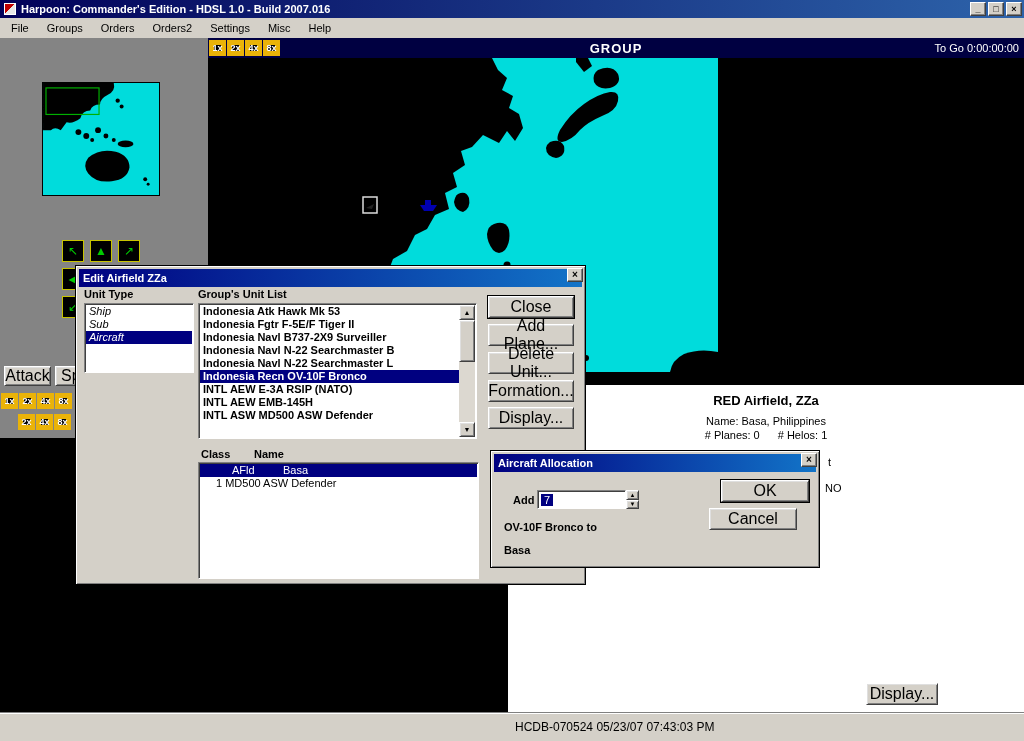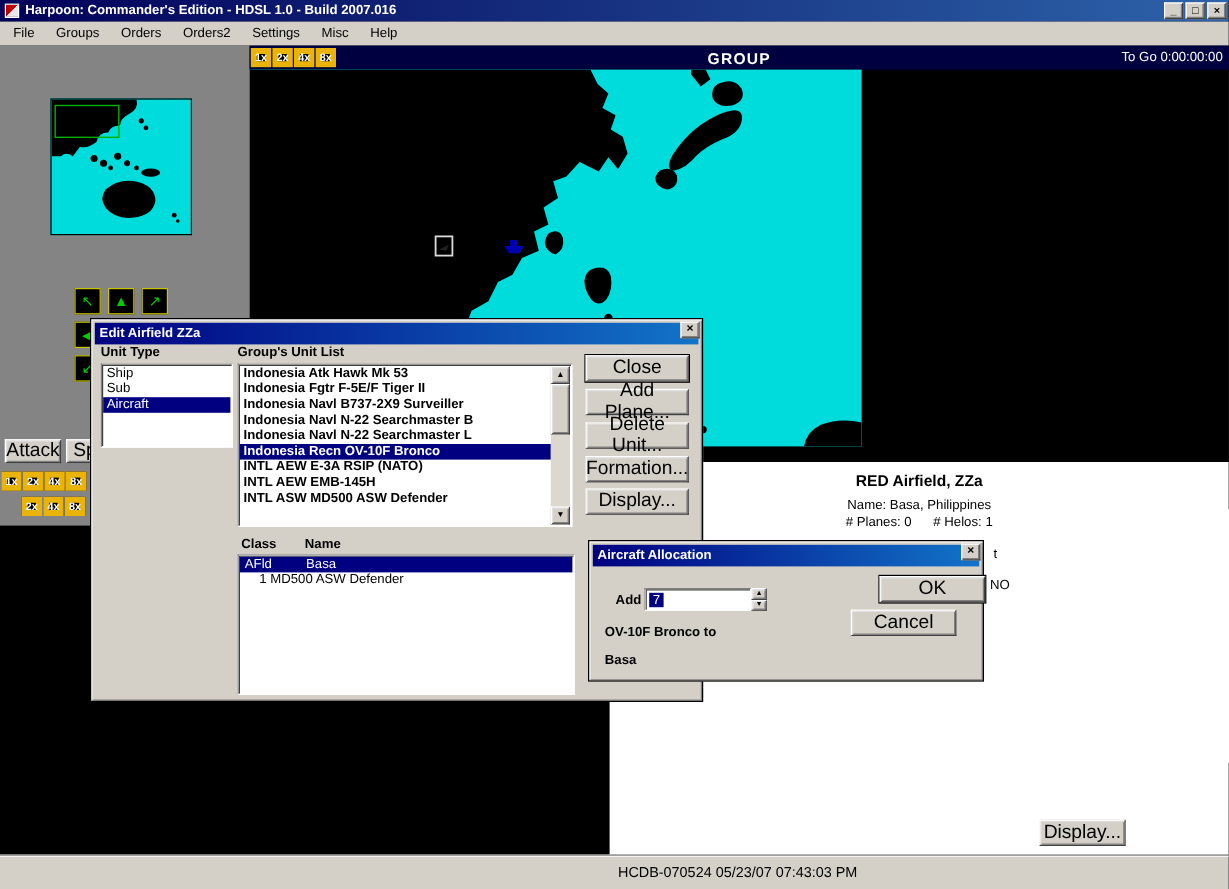--- a/index.html
+++ b/index.html
@@ -74,40 +74,40 @@
              background:linear-gradient(90deg,#000080,#1274c8);color:#fff;font-size:11px;font-weight:bold;
              display:flex;align-items:center;padding-left:4px;}
   .dlg-close{position:absolute;right:2px;top:2px;font-size:10px;}
   .lbl{position:absolute;font-size:11px;font-weight:bold;white-space:nowrap;}
   .sunken{position:absolute;background:#fff;border:1px solid;border-color:#808080 #fff #fff #808080;
           box-shadow:inset 1px 1px 0 #404040;}
   .li{height:13px;line-height:13px;font-size:11px;padding-left:3px;white-space:nowrap;overflow:hidden;}
   .sel{background:#000080;color:#fff;}
   .unit-type-lbl{left:8px;top:22px;}
   .unit-list-lbl{left:122px;top:22px;}
-  .type-list{left:8px;top:37px;width:110px;height:70px;padding:1px;}
+  .type-list{left:8px;top:37px;width:110px;height:70px;padding:1px;font-style:italic;}
   .unit-list{left:122px;top:37px;width:279px;height:136px;padding:1px 17px 1px 1px;font-weight:bold;}
   .vscroll{position:absolute;right:1px;top:1px;bottom:1px;width:16px;background:#dcd8d0;}
   .sb-btn{position:absolute;left:0;width:16px;height:15px;font-size:7px;}
   .sb-up{top:0;}
   .sb-down{bottom:0;}
   .sb-thumb{position:absolute;left:0;top:15px;width:16px;height:42px;}
   .dlg-btn{position:absolute;left:412px;width:86px;height:22px;}
   .class-lbl{left:125px;top:182px;}
   .name-lbl{left:178px;top:182px;}
   .group-list{left:122px;top:196px;width:281px;height:117px;padding:1px;}
   .row1{display:flex;}
-  .row1 .cls{width:52px;padding-left:1px;}
+  .row1 .cls{width:52px;padding-left:1px;margin-left:28px;}
   .row2{padding-left:16px;}
   .add-lbl{left:22px;top:43px;}
   .add-field{left:46px;top:39px;width:89px;height:19px;display:flex;align-items:center;padding-left:3px;font-size:11px;}
   .sel-text{background:#000080;color:#fff;padding:0 3px;font-size:11px;}
   .spinner{position:absolute;left:135px;top:39px;width:13px;height:19px;display:flex;flex-direction:column;}
   .spin-btn{width:13px;height:10px;font-size:6px;padding:0;}
-  .ok-btn{position:absolute;left:242px;top:29px;width:88px;height:22px;}
+  .ok-btn{position:absolute;left:230px;top:29px;width:88px;height:22px;}
   .cancel-btn{position:absolute;left:218px;top:57px;width:88px;height:22px;}
   .line1{left:13px;top:70px;}
   .line2{left:13px;top:93px;}
 </style>
 </head>
 <body>
 
 <div class="root">
 
   <div class="titlebar">

